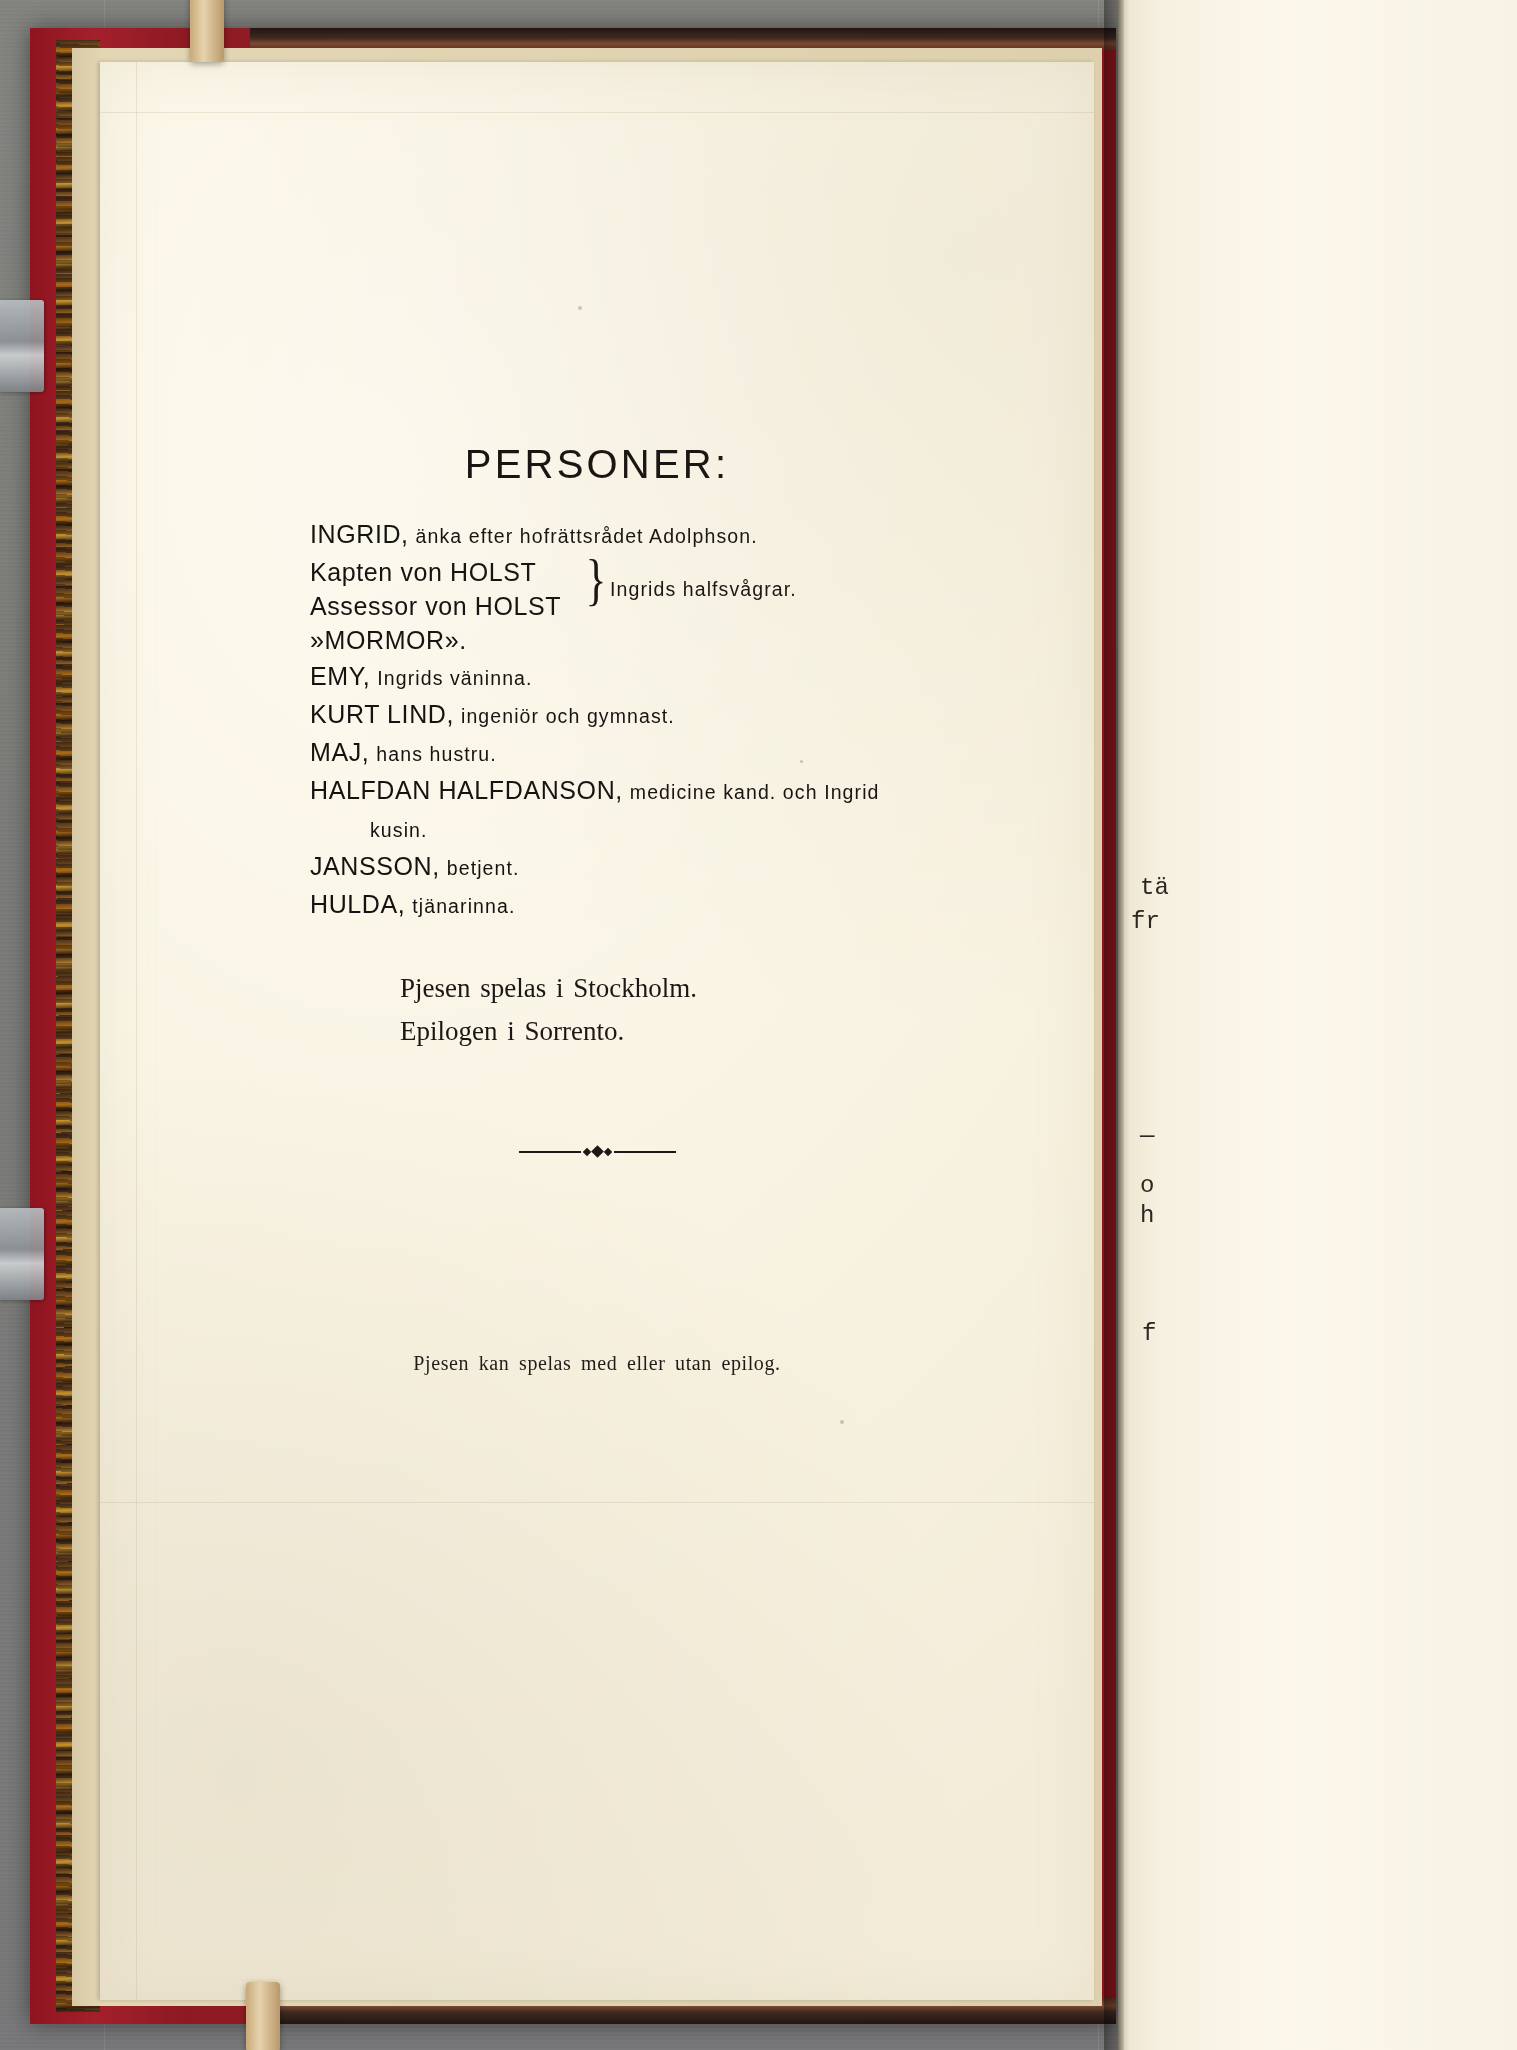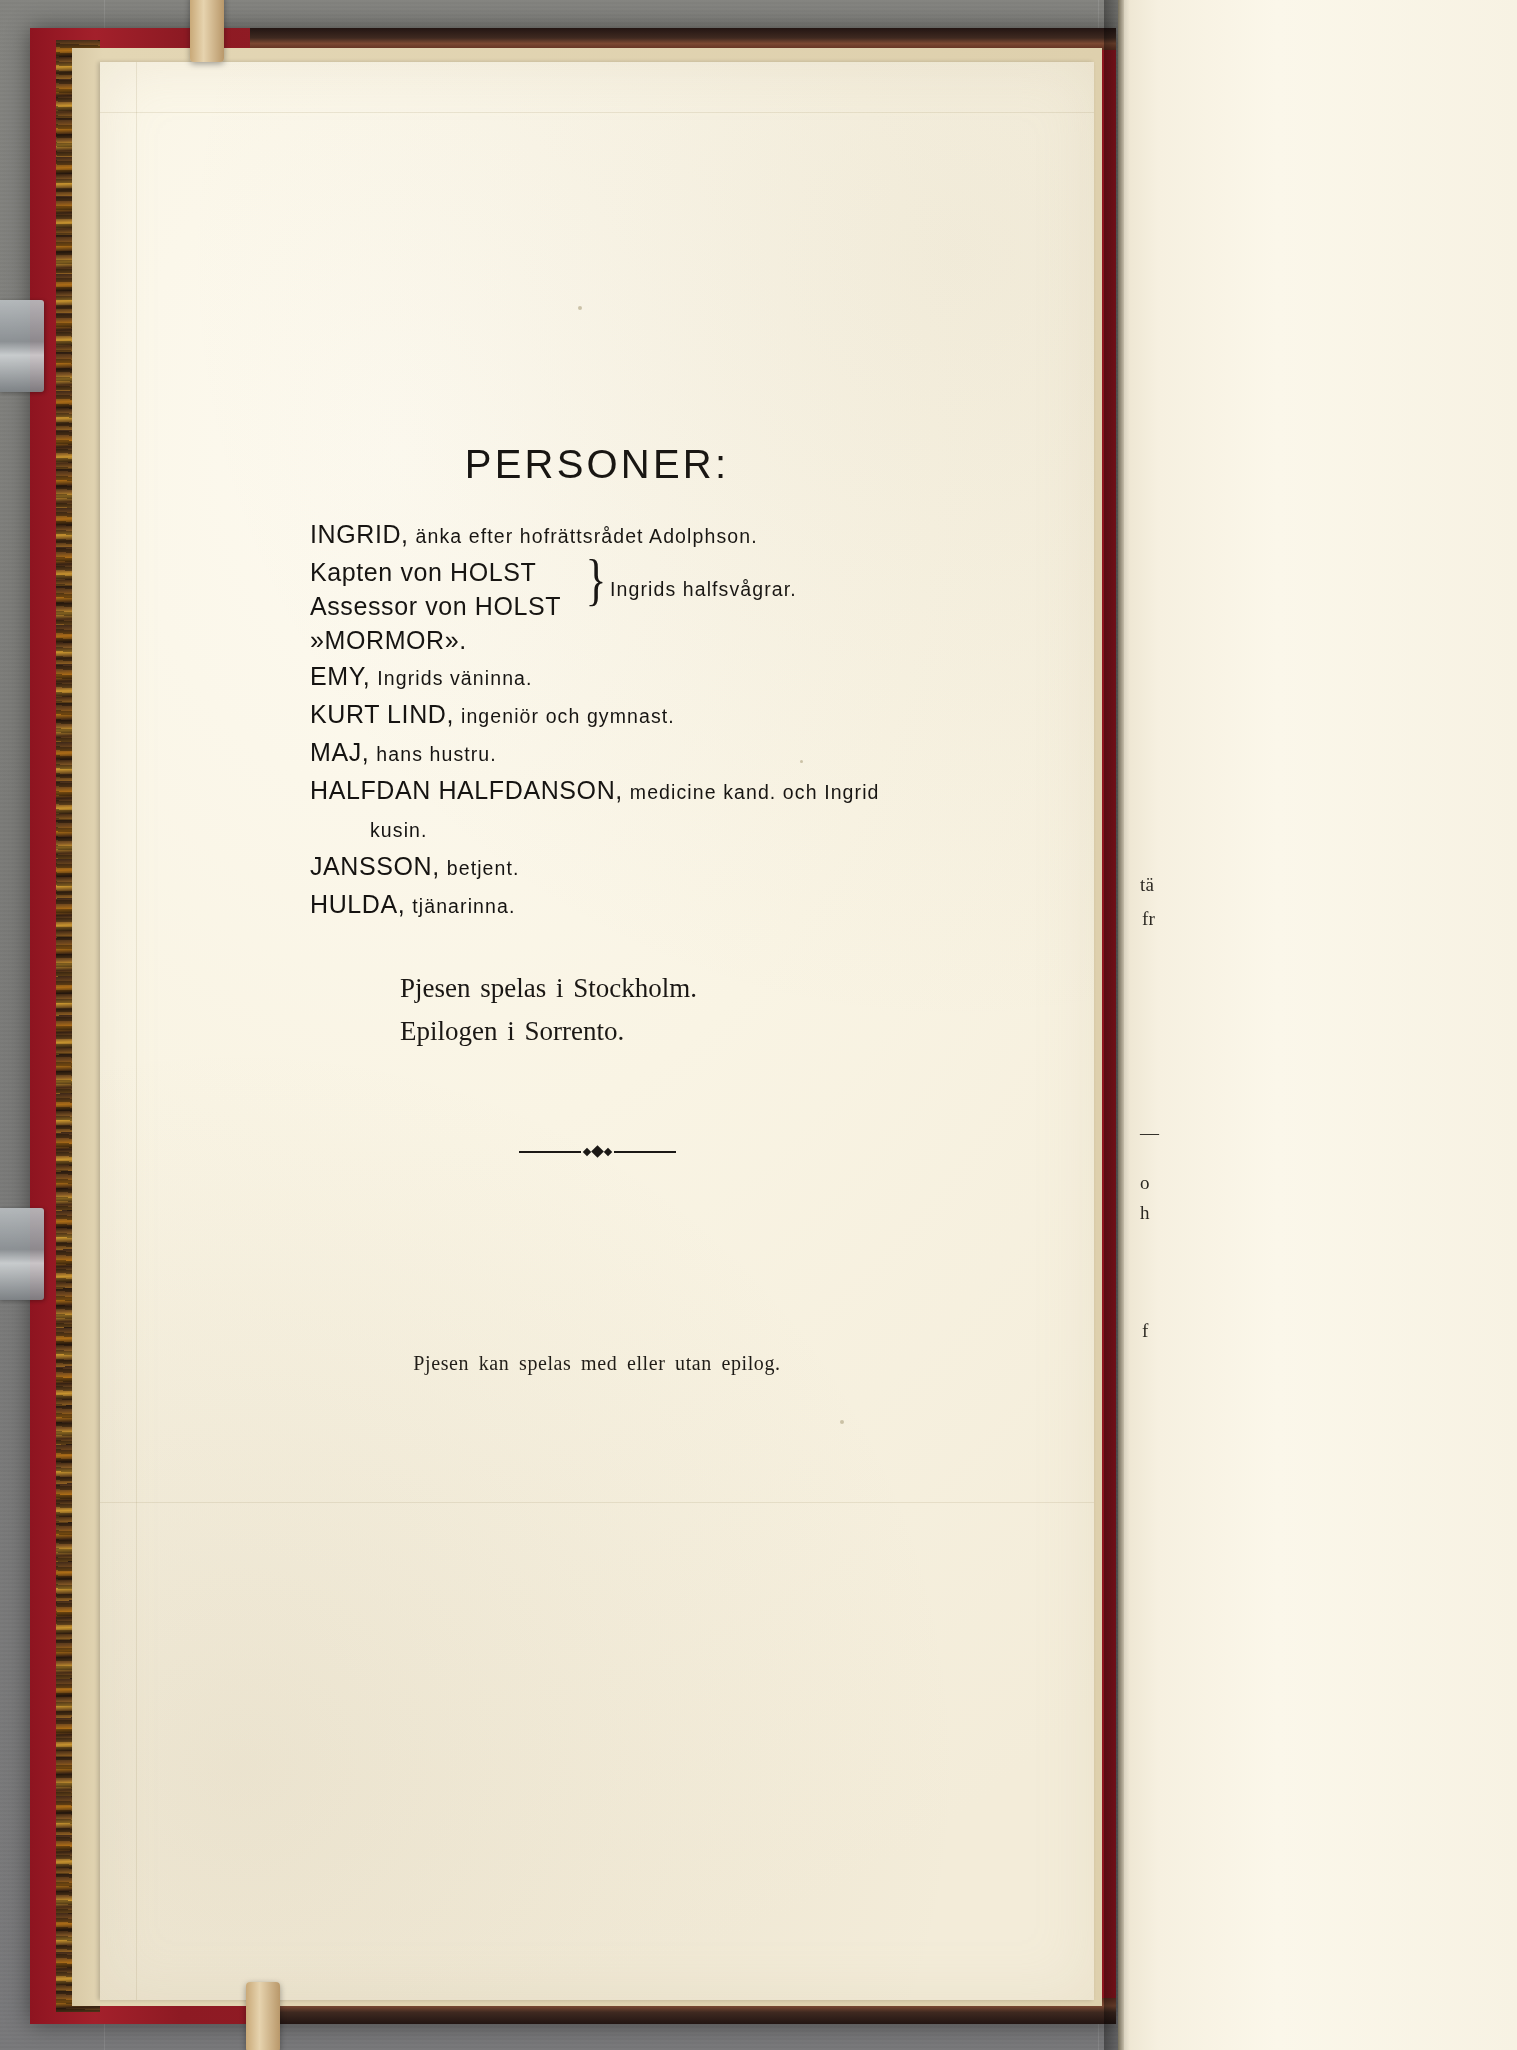--- a/index.html
+++ b/index.html
@@ -143,23 +143,23 @@
     height: 2050px;
     background: linear-gradient(90deg, rgba(0,0,0,.38), rgba(0,0,0,0));
   }
   .next-gutter-dark{
     position:absolute;
     left:1118px; top:0; width:6px; height:2050px;
     background:linear-gradient(90deg,#8e8670,#d9d0ba);
   }
   .edge-text {
     position: absolute;
-    font-family: Liberation Serif, serif;
+    font-family: Liberation Mono, monospace;
     color: #2b2822;
-    font-size: 19px;
+    font-size: 24px;
     letter-spacing: .2px;
   }
 
   
   .clamp {
     position: absolute;
     left: -2px;
     width: 46px;
     height: 92px;
     background: linear-gradient(180deg,#b9bec1,#8e9397 45%,#cfd3d5 60%,#7e8387);
@@ -298,21 +298,21 @@
 
   <div class="cover"></div>
   <div class="cover-top-edge"></div>
   <div class="cover-bottom-edge"></div>
   <div class="marble"></div>
   <div class="marble-2"></div>
   <div class="board"></div>
 
   <div class="next-page">
     <div class="edge-text" style="left:22px; top:874px;">tä</div>
-    <div class="edge-text" style="left:24px; top:908px;">fr</div>
+    <div class="edge-text" style="left:13px; top:908px;">fr</div>
     <div class="edge-text" style="left:22px; top:1122px;">—</div>
     <div class="edge-text" style="left:22px; top:1172px;">o</div>
     <div class="edge-text" style="left:22px; top:1202px;">h</div>
     <div class="edge-text" style="left:24px; top:1320px;">f</div>
   </div>
   <div class="next-gutter-dark"></div>
   <div class="next-page-shadow"></div>
 
   <div class="page-paper">
 

